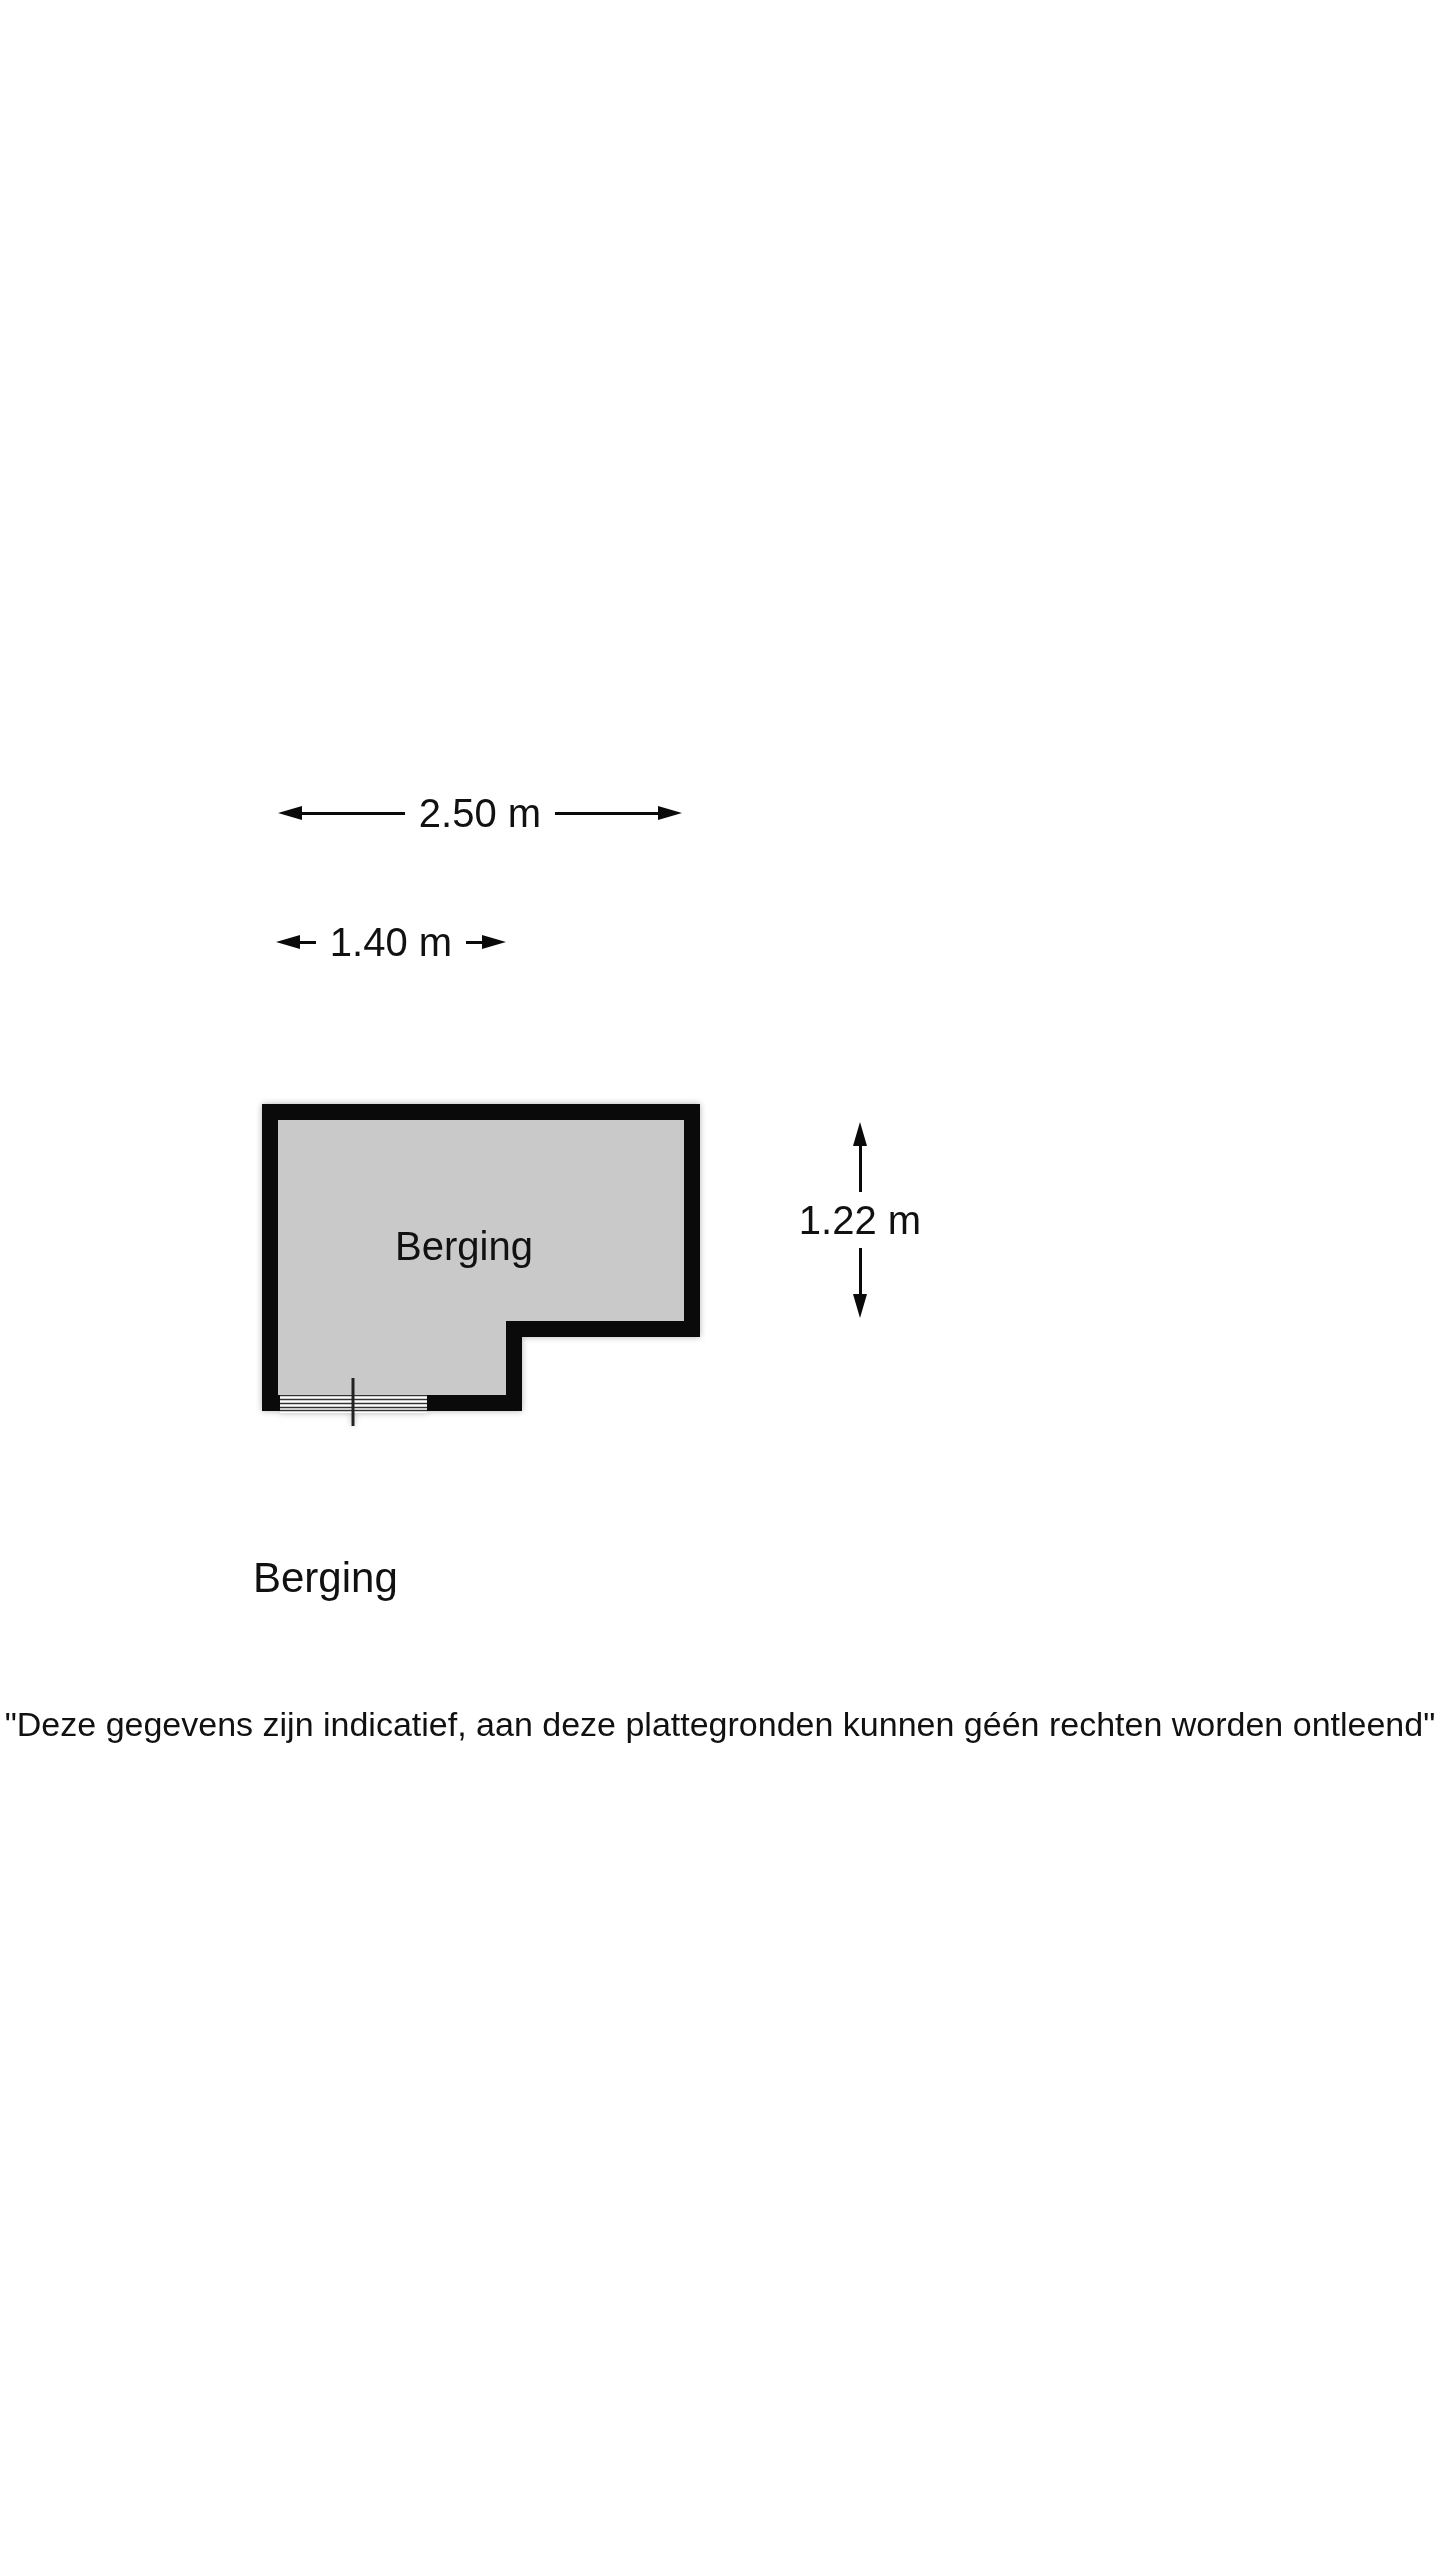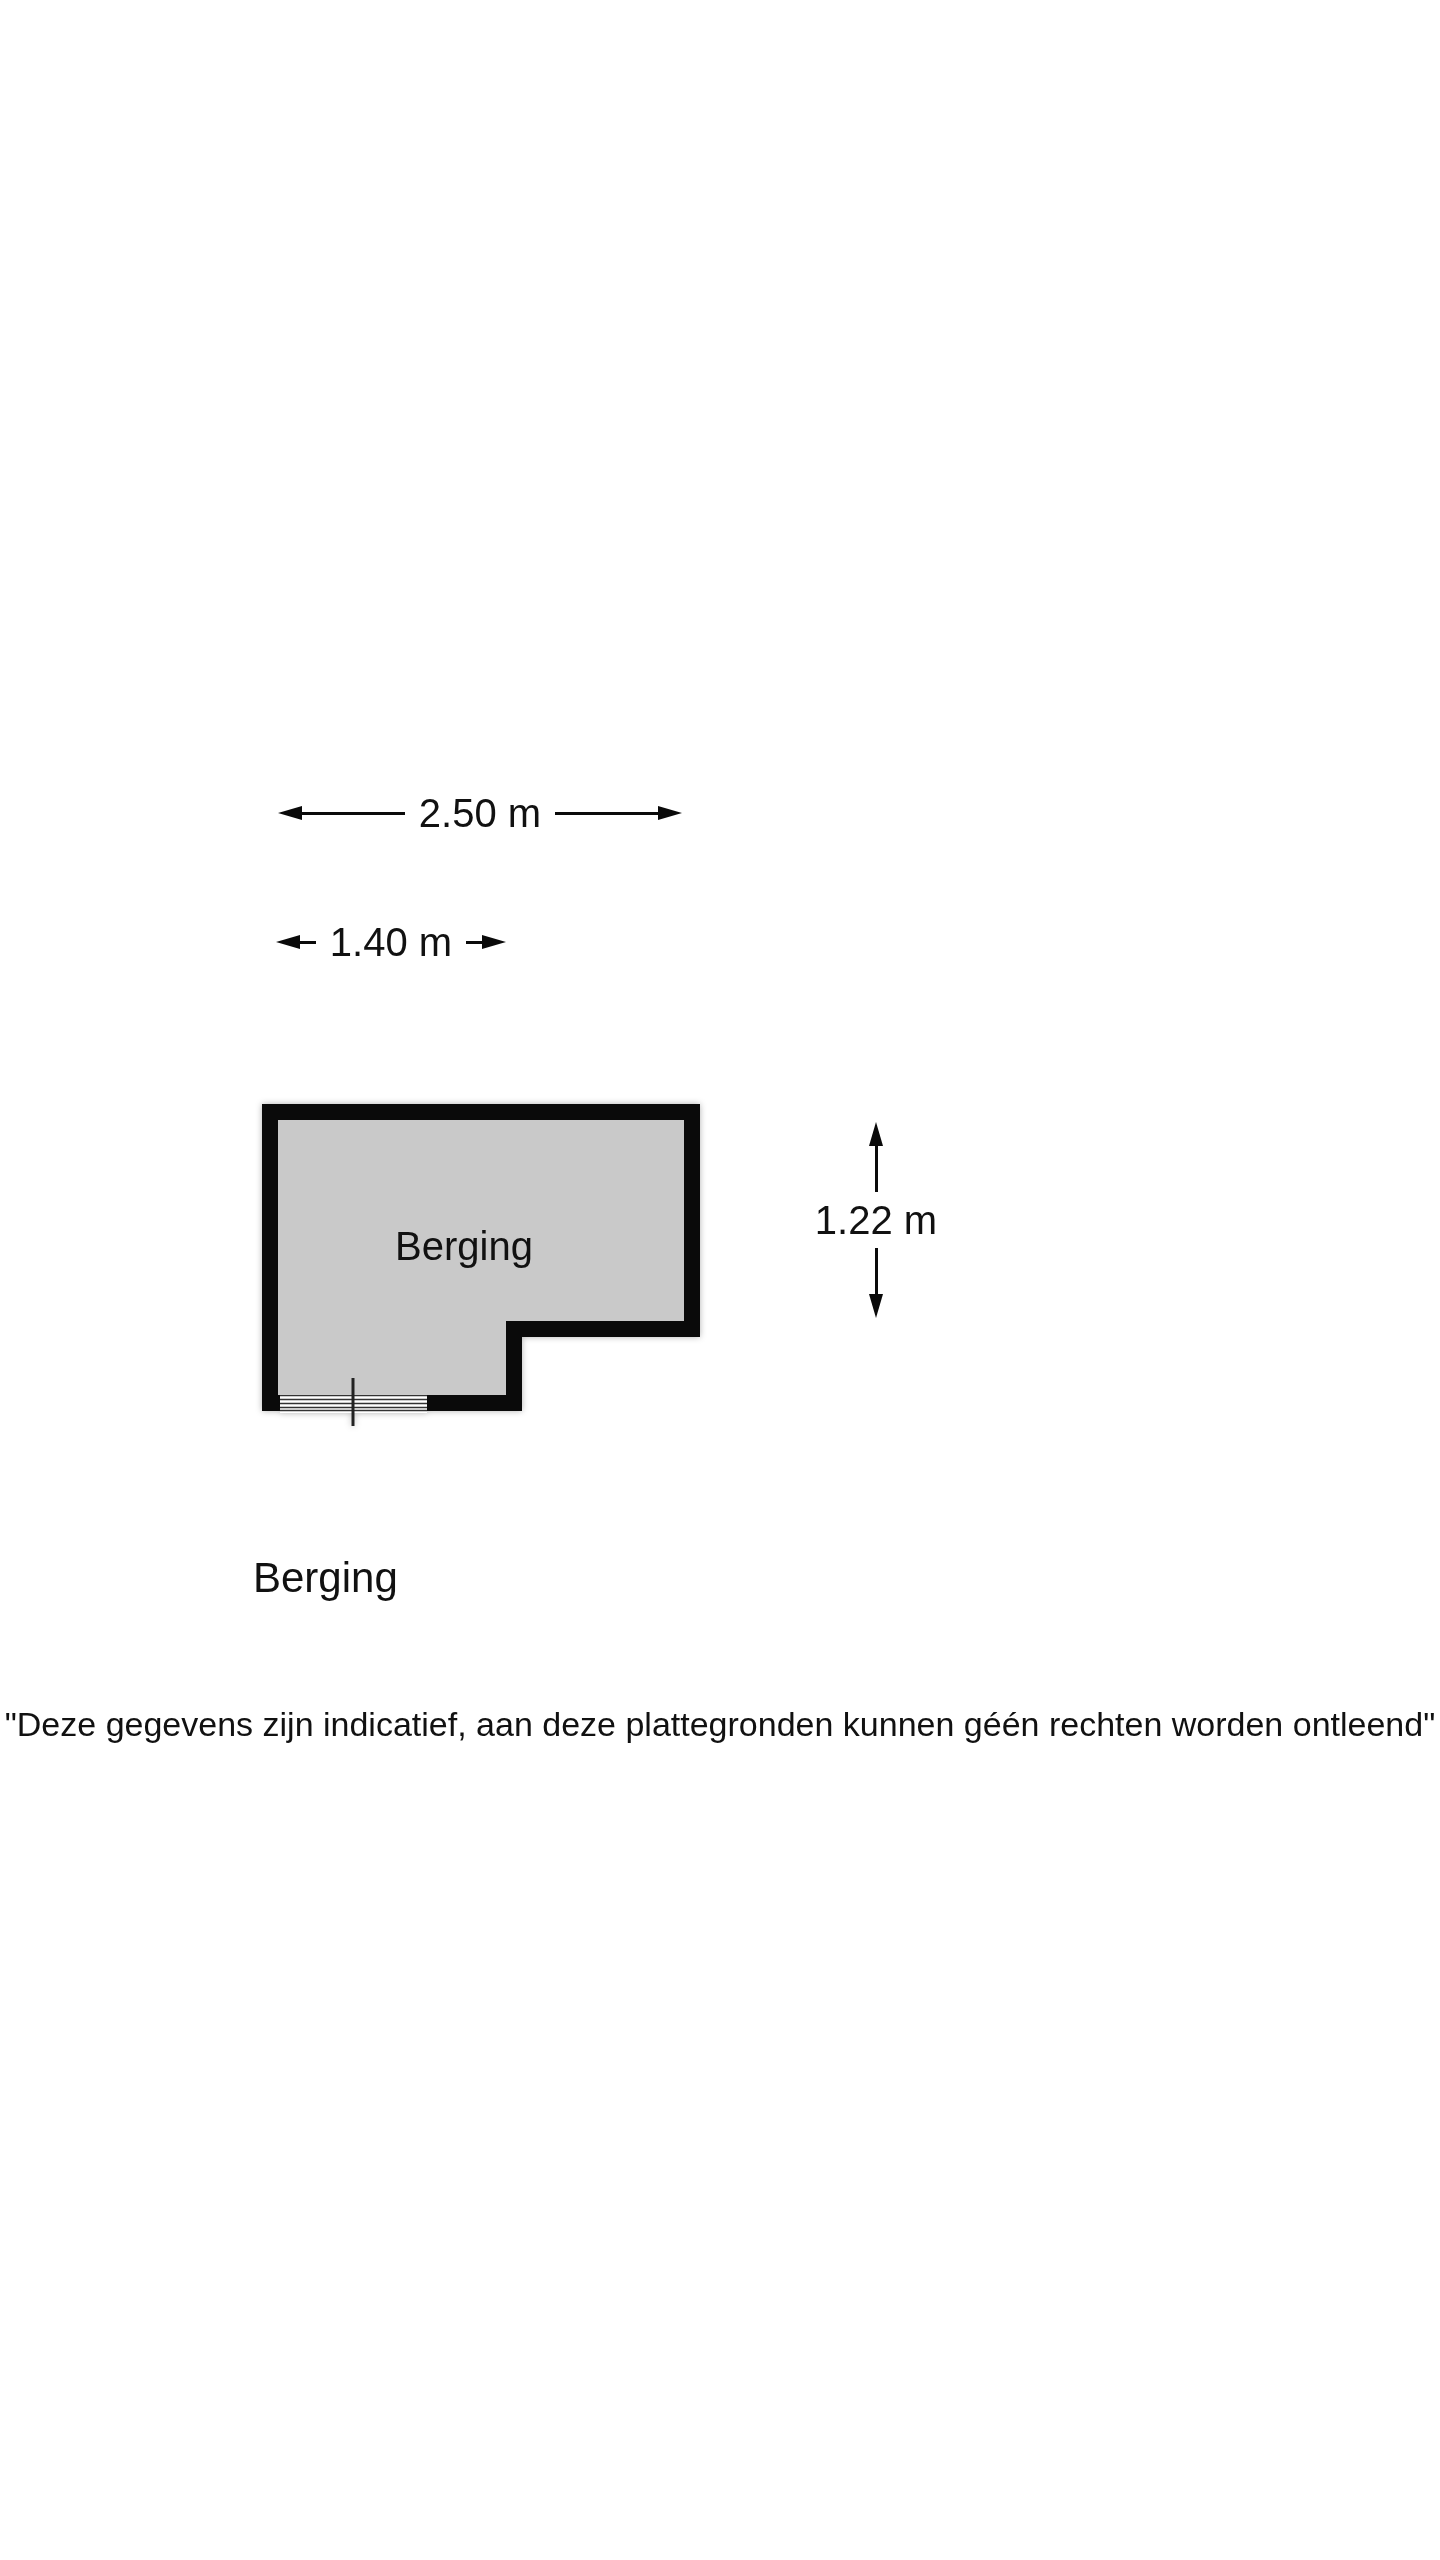--- a/index.html
+++ b/index.html
@@ -31,21 +31,21 @@
   .dim-v .dim-label { padding: 8px 0; }
 
   .ah { width: 0; height: 0; flex: 0 0 auto; }
   .ah-left  { border-top: 7px solid transparent; border-bottom: 7px solid transparent; border-right: 24px solid #0a0a0a; }
   .ah-right { border-top: 7px solid transparent; border-bottom: 7px solid transparent; border-left: 24px solid #0a0a0a; }
   .ah-up    { border-left: 7px solid transparent; border-right: 7px solid transparent; border-bottom: 24px solid #0a0a0a; }
   .ah-down  { border-left: 7px solid transparent; border-right: 7px solid transparent; border-top: 24px solid #0a0a0a; }
 
   #dim-total-width   { left: 278px; top: 791px;  width: 404px; height: 44px; }
   #dim-partial-width { left: 276px; top: 920px;  width: 230px; height: 44px; text-align: center; }
-  #dim-partial-height{ left: 798px; top: 1122px; width: 124px; height: 196px; margin-left: 16px; }
+  #dim-partial-height{ left: 798px; top: 1122px; width: 124px; height: 196px; }
   #dim-total-height  { left: 928px; top: 1122px; width: 124px; height: 272px; }
 
   .room-label {
     position: absolute;
     left: 364px; top: 1226px; width: 200px;
     text-align: center;
     font-size: 40px;
     line-height: 1;
   }
   .section-title {

